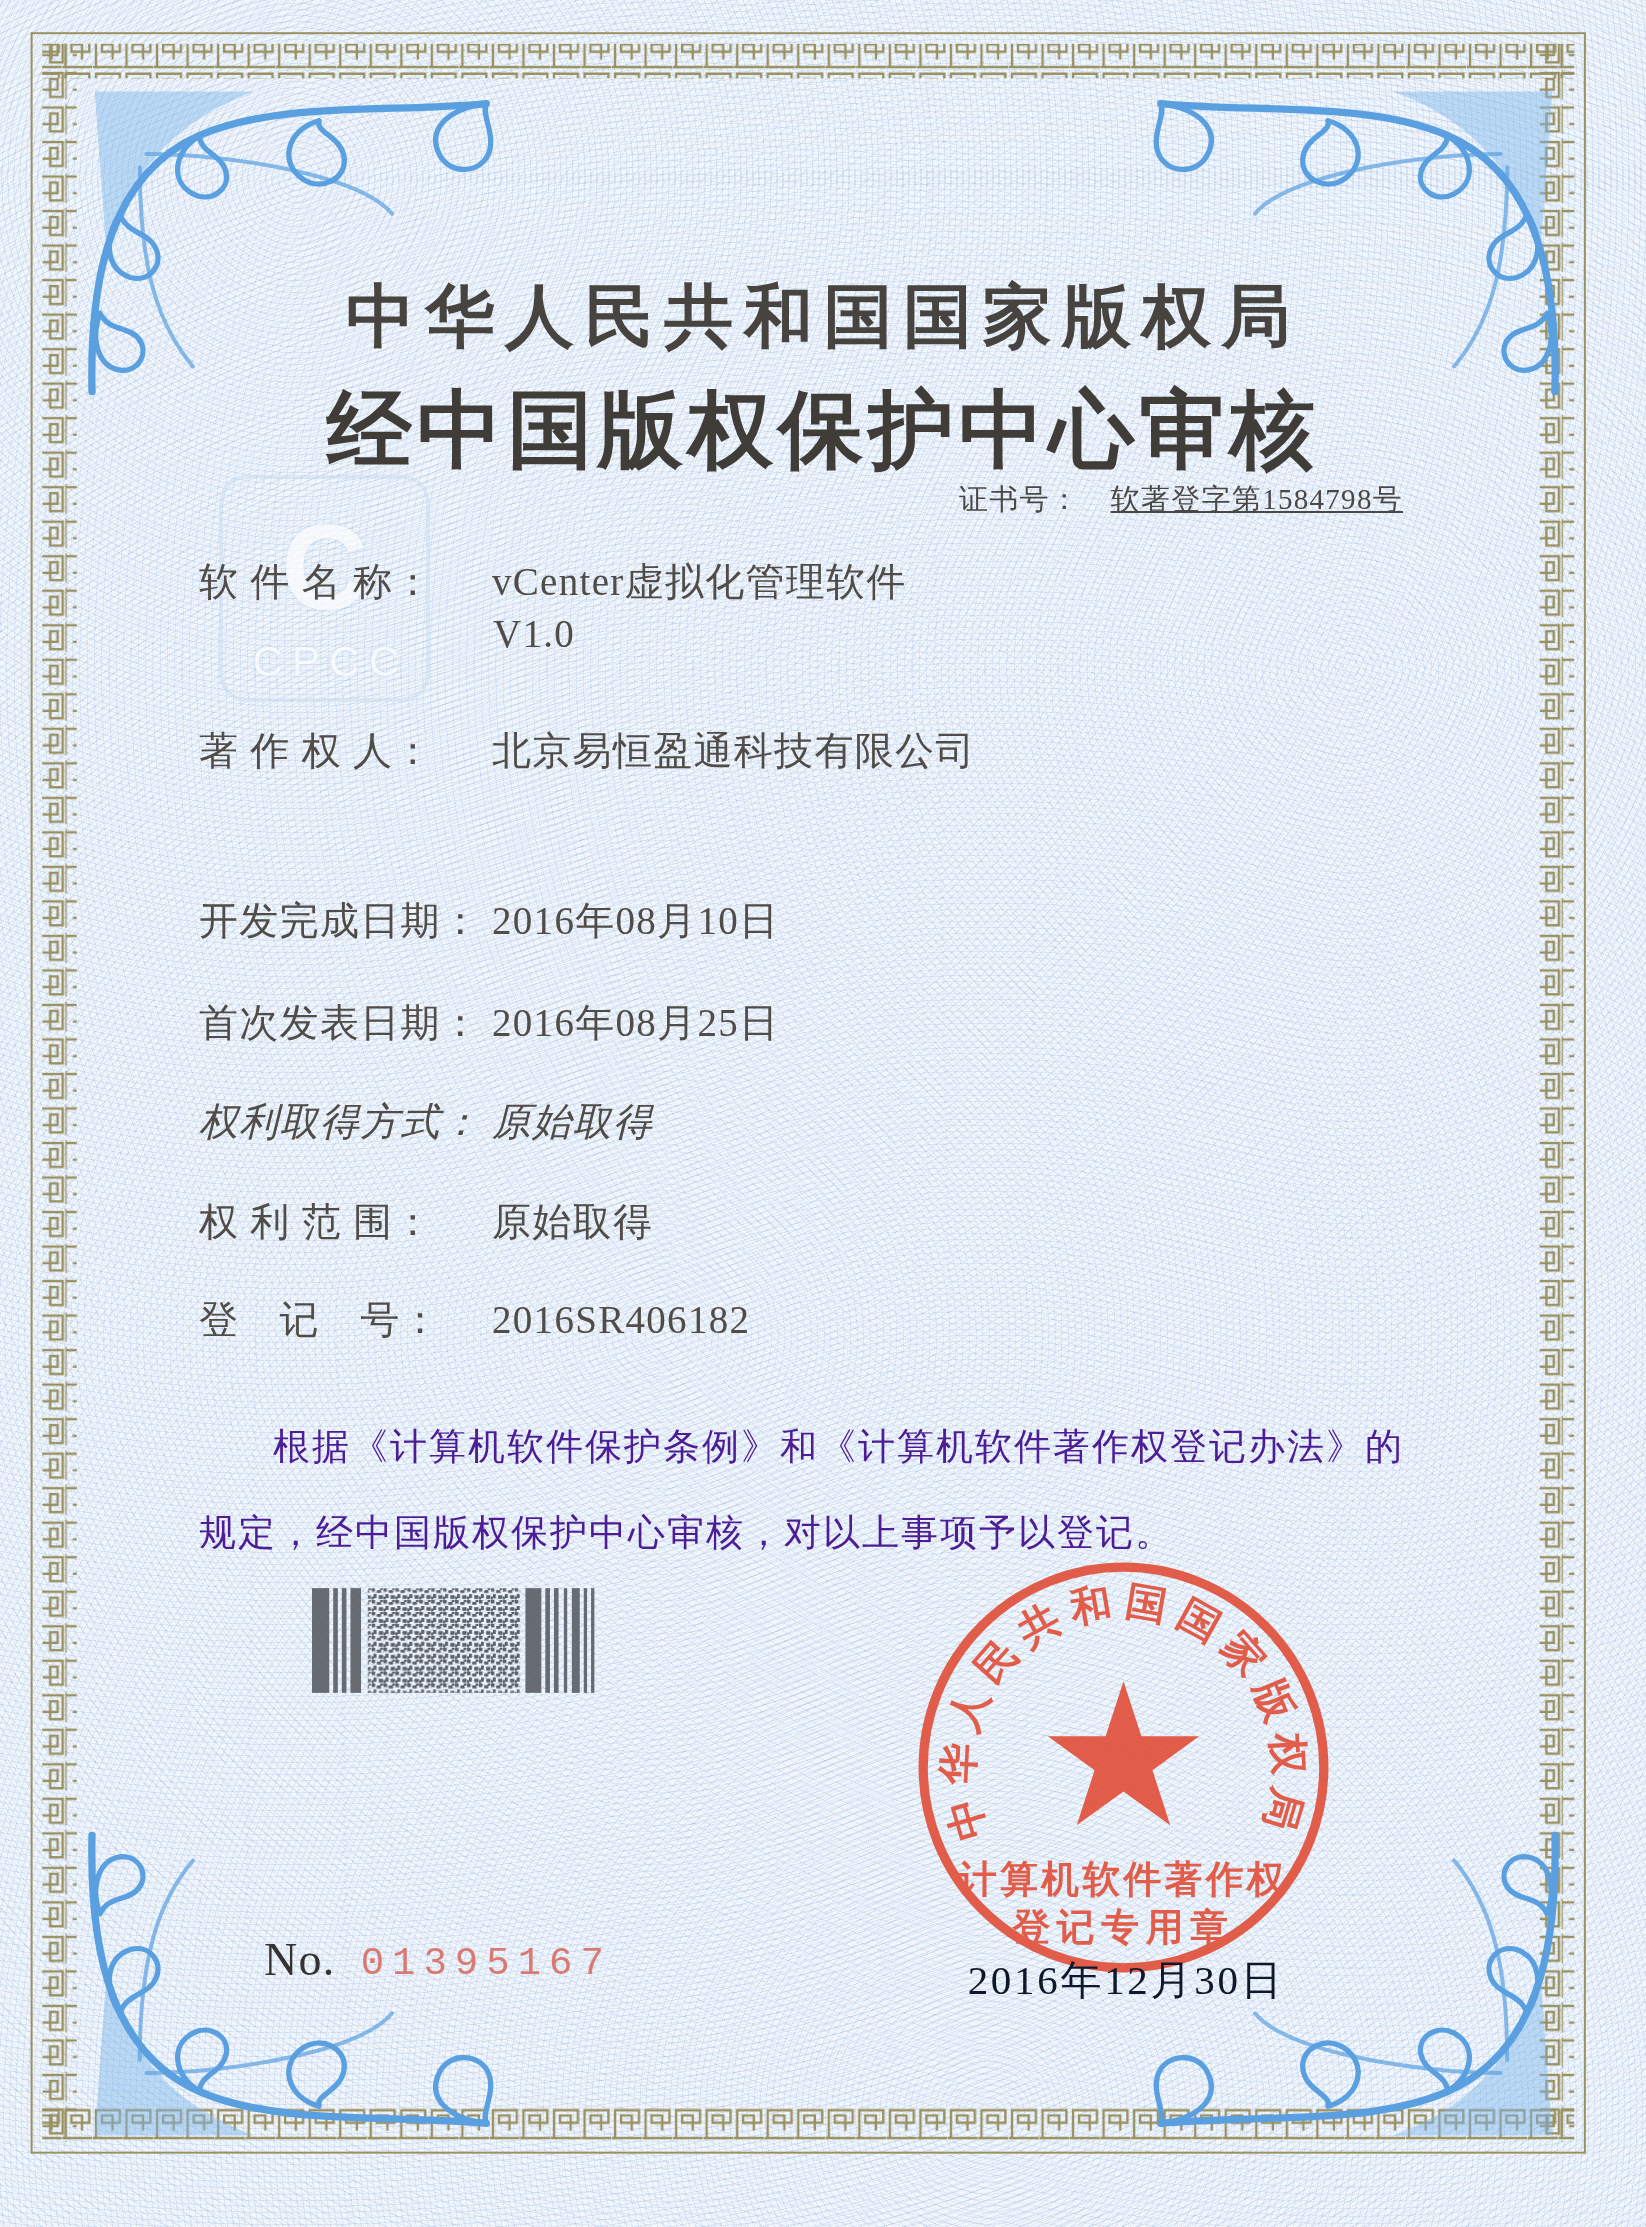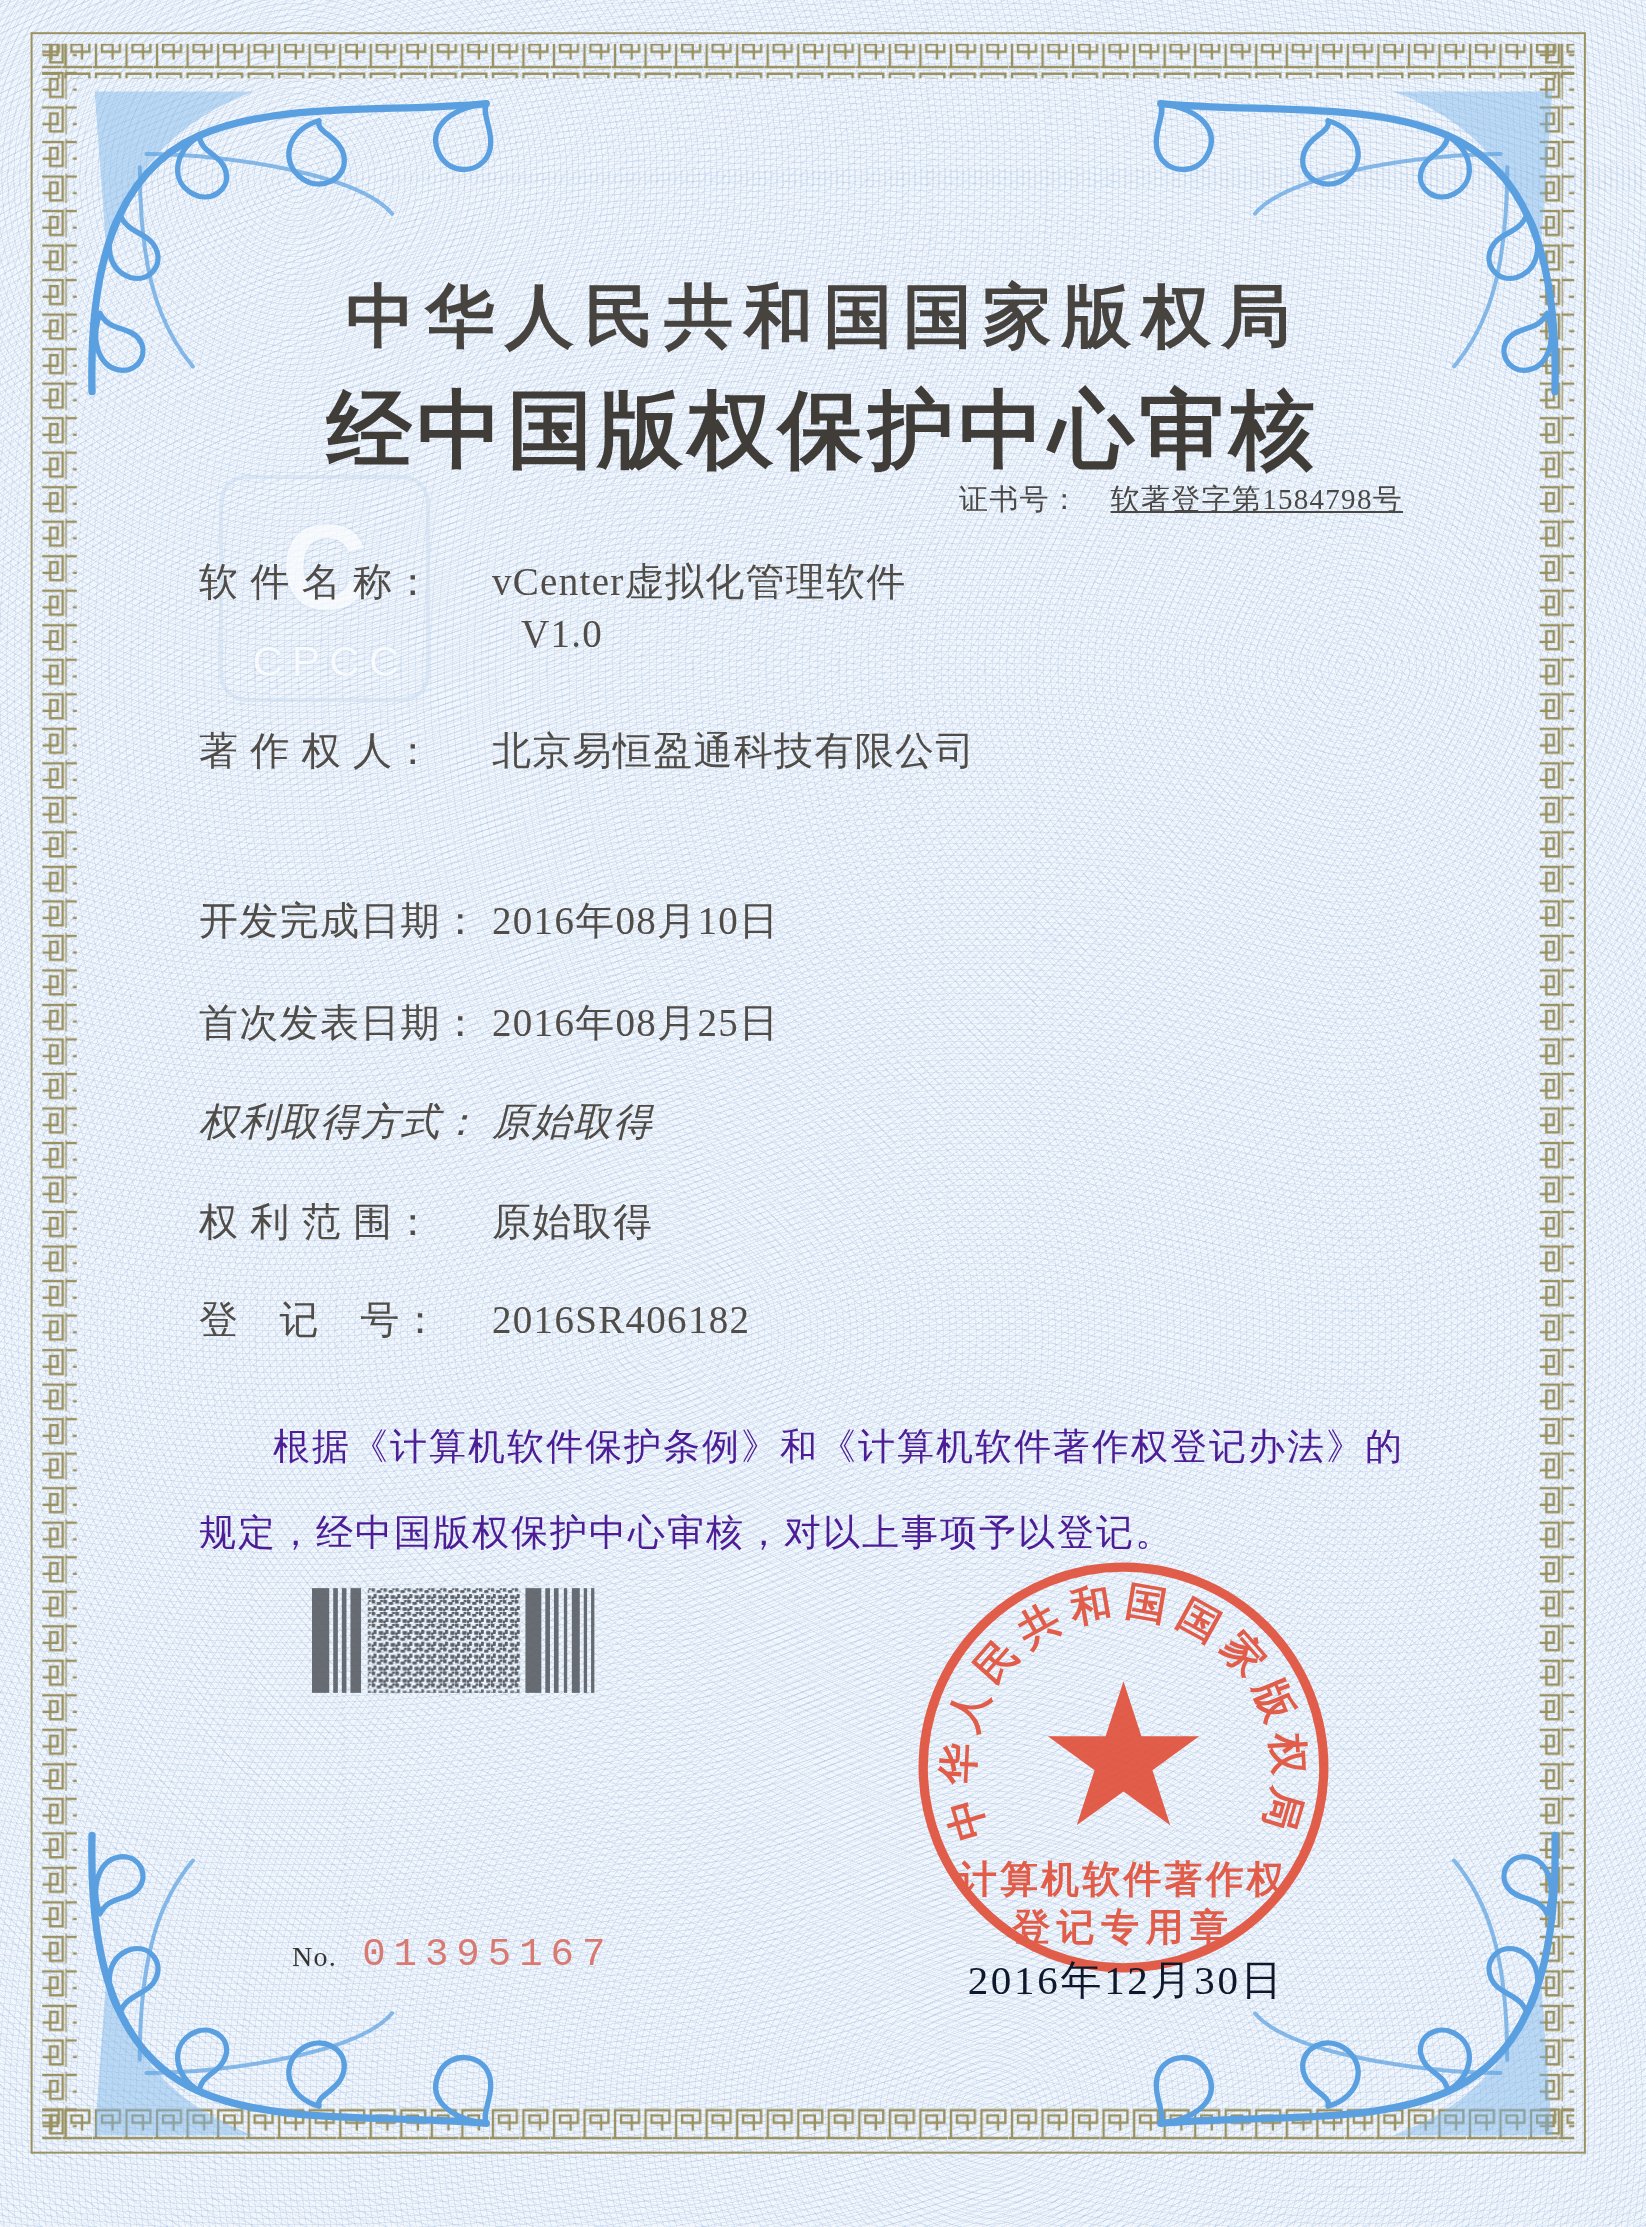--- a/index.html
+++ b/index.html
@@ -61,21 +61,21 @@
     font-family:"Liberation Sans",sans-serif;
   }
   .barcode{position:absolute;left:312px;top:1588px;}
   .seal{position:absolute;left:898px;top:1542px;}
   .stamp-date{
     position:absolute;left:910px;top:1953px;width:432px;
     text-align:center;font-size:41px;color:#0f172a;letter-spacing:2.7px;
     z-index:6;
   }
   .serial{position:absolute;left:264px;top:1933px;white-space:nowrap;}
-  .serial .s-lbl{font-size:28px;color:#35332f;letter-spacing:1.3px;margin-left:28px;}
+  .serial .s-lbl{font-size:46px;color:#35332f;letter-spacing:1.3px;}
   .serial .s-num{
     margin-left:25px;font-family:"Liberation Mono",monospace;
     font-size:39px;color:#d97a72;letter-spacing:8px;vertical-align:1.3px;
   }
 </style>
 </head>
 <body>
 
 <div class="page">
 
@@ -134,21 +134,21 @@
   <div class="issuer-title">中华人民共和国国家版权局</div>
   <div class="doc-title">经中国版权保护中心审核</div>
 
   <div class="cert-no">
     <span>证书号：</span><span class="val">软著登字第1584798号</span>
   </div>
 
   <div class="row" style="top:555px;">
     <span class="lbl">软 件 名 称：</span><span class="val">vCenter虚拟化管理软件</span>
   </div>
-  <div class="row" style="top:611px;left:493px;margin-left:28px;">
+  <div class="row" style="top:611px;left:493px;">
     <span class="val">V1.0</span>
   </div>
   <div class="row" style="top:724px;">
     <span class="lbl">著 作 权 人：</span><span class="val">北京易恒盈通科技有限公司</span>
   </div>
   <div class="row" style="top:894px;">
     <span class="lbl">开发完成日期：</span><span class="val">2016年08月10日</span>
   </div>
   <div class="row" style="top:996px;">
     <span class="lbl">首次发表日期：</span><span class="val">2016年08月25日</span>

